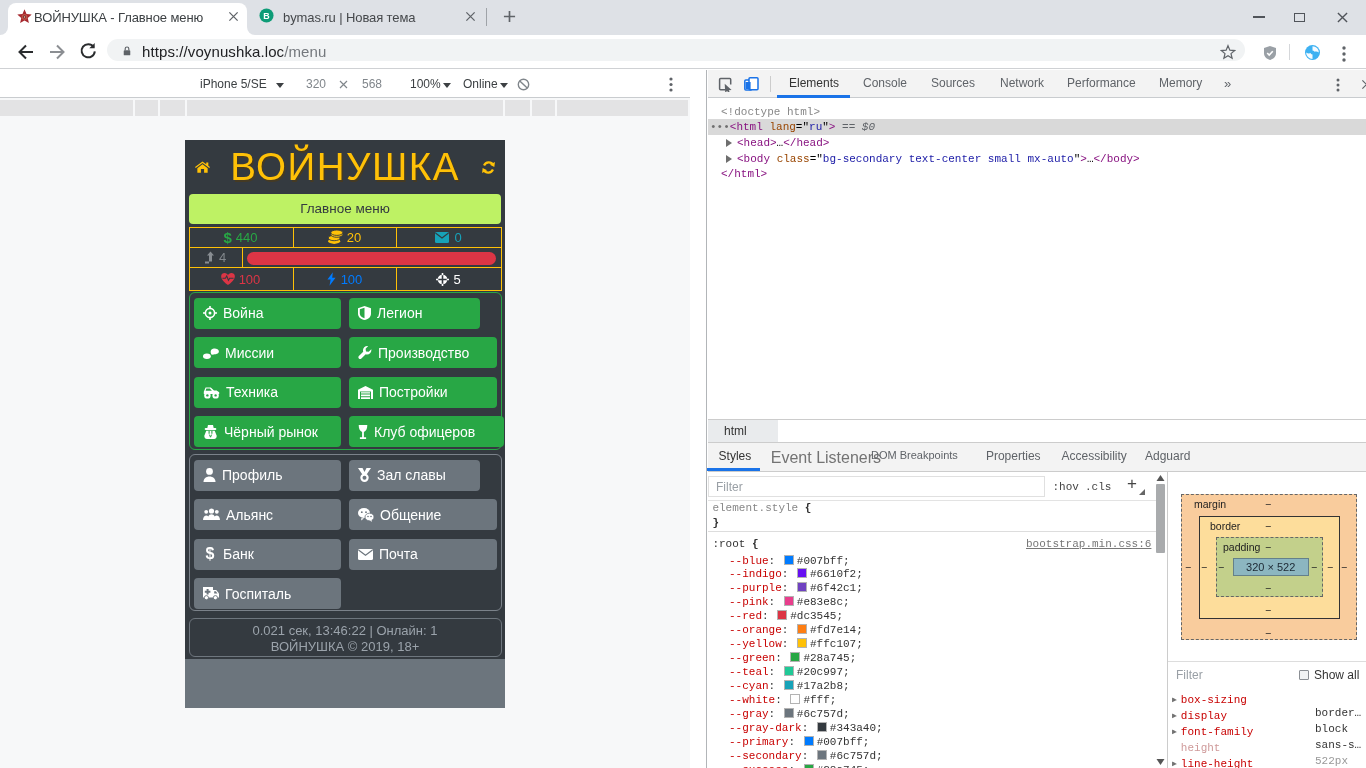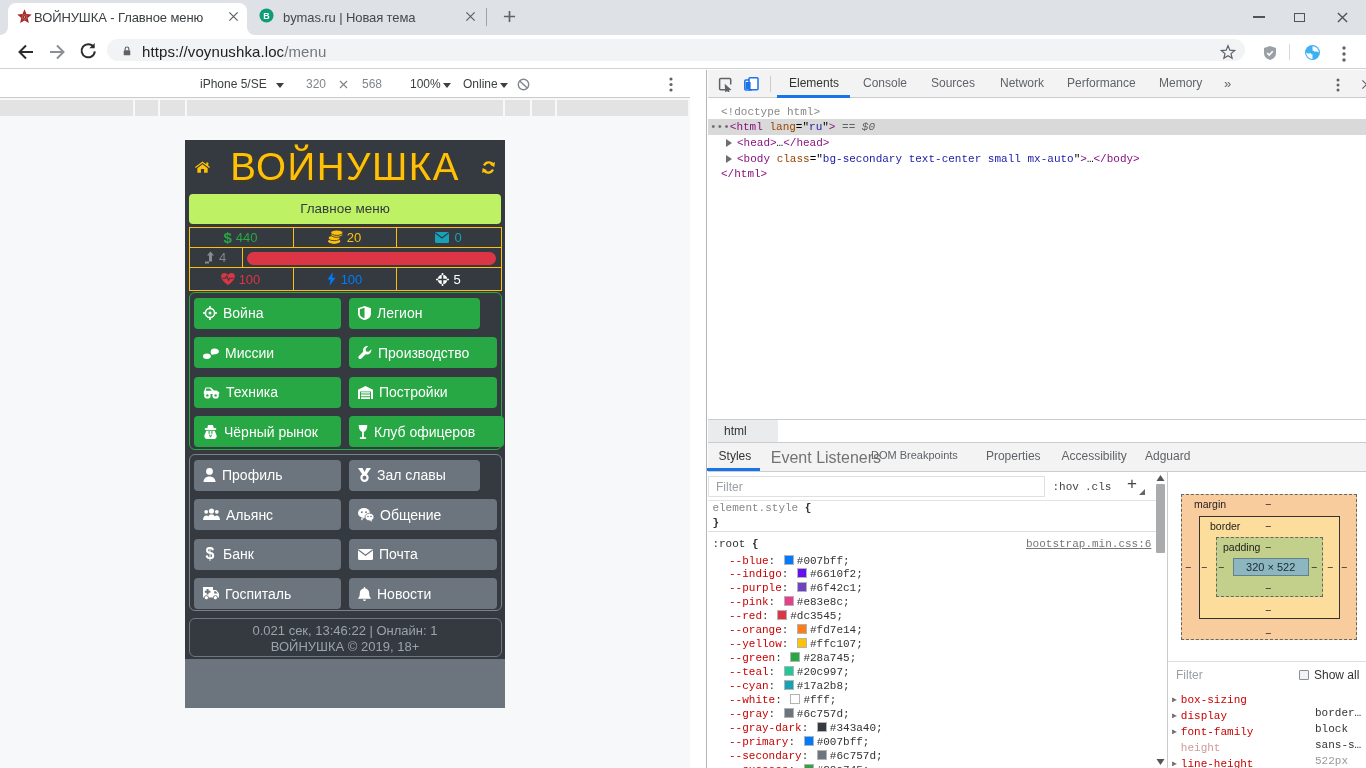--- a/index.html
+++ b/index.html
@@ -358,27 +358,20 @@
           <svg width="16" height="13" viewBox="0 0 16 13">
             <path d="M0 0 H10 V10.5 H0 Z" fill="#fff"></path>
             <path d="M10 3 H13.2 L16 6.5 V10.5 H10 Z" fill="#fff"></path>
             <path d="M11.2 4.3 H12.8 L14.5 6.6 H11.2 Z" fill="#6c757d"></path>
             <circle cx="3.4" cy="10.7" r="2.1" fill="#fff" stroke="#6c757d" stroke-width=".9"></circle>
             <circle cx="12.4" cy="10.7" r="2.1" fill="#fff" stroke="#6c757d" stroke-width=".9"></circle>
             <path d="M3.6 2 H5.6 V3.8 H7.4 V5.8 H5.6 V7.6 H3.6 V5.8 H1.8 V3.8 H3.6 Z" fill="#6c757d"></path>
           </svg>
           <span class="blabel">Госпиталь</span>
         </div>
-    <div class="btnrow bgray" style="left:164px;top:438.2px;width:147.5px">
-          <svg width="13" height="14" viewBox="0 0 13 14">
-            <path d="M6.5 0 C6.9 0 7.3 0.3 7.3 0.8 V1.5 C9.6 1.9 11.2 3.8 11.2 6.2 C11.2 9 11.8 10 12.6 10.8 C12.9 11.1 13 11.5 12.8 11.8 H0.2 C0 11.5 0.1 11.1 0.4 10.8 C1.2 10 1.8 9 1.8 6.2 C1.8 3.8 3.4 1.9 5.7 1.5 V0.8 C5.7 0.3 6.1 0 6.5 0 Z" fill="#fff"></path>
-            <path d="M8 12.5 C8 13.3 7.3 14 6.5 14 C5.7 14 5 13.3 5 12.5 Z" fill="#fff"></path>
-          </svg>
-          <span class="blabel">Новости</span>
-        </div>
 
     <div class="a" style="left:3.5px;top:477.7px;width:313px;height:39.5px;border:1px solid #6e767e;border-radius:6px;color:#9ba3ab;font-size:13px;text-align:center;padding-top:4px;line-height:16px">0.021 сек, 13:46:22 | Онлайн: 1<br>ВОЙНУШКА © 2019, 18+</div>
   </div>
   </div>
 </div>
 <div class="a" id="devtools">
   <div class="a" id="dtbar"></div>
   <svg class="a" style="left:11px;top:7px" width="15" height="15" viewBox="0 0 15 15">
       <path d="M12.7 7.5 V2.6 C12.7 2 12.3 1.6 11.7 1.6 H2.6 C2 1.6 1.6 2 1.6 2.6 V11.7 C1.6 12.3 2 12.7 2.6 12.7 H7" stroke="#5f6368" stroke-width="1.5" fill="none"></path>
       <path d="M6.7 6.7 L13.6 13 L10.8 13.3 L12 15.8 L10.4 16.5 L9.3 13.9 L7.2 15.5 Z" fill="#5f6368"></path>

